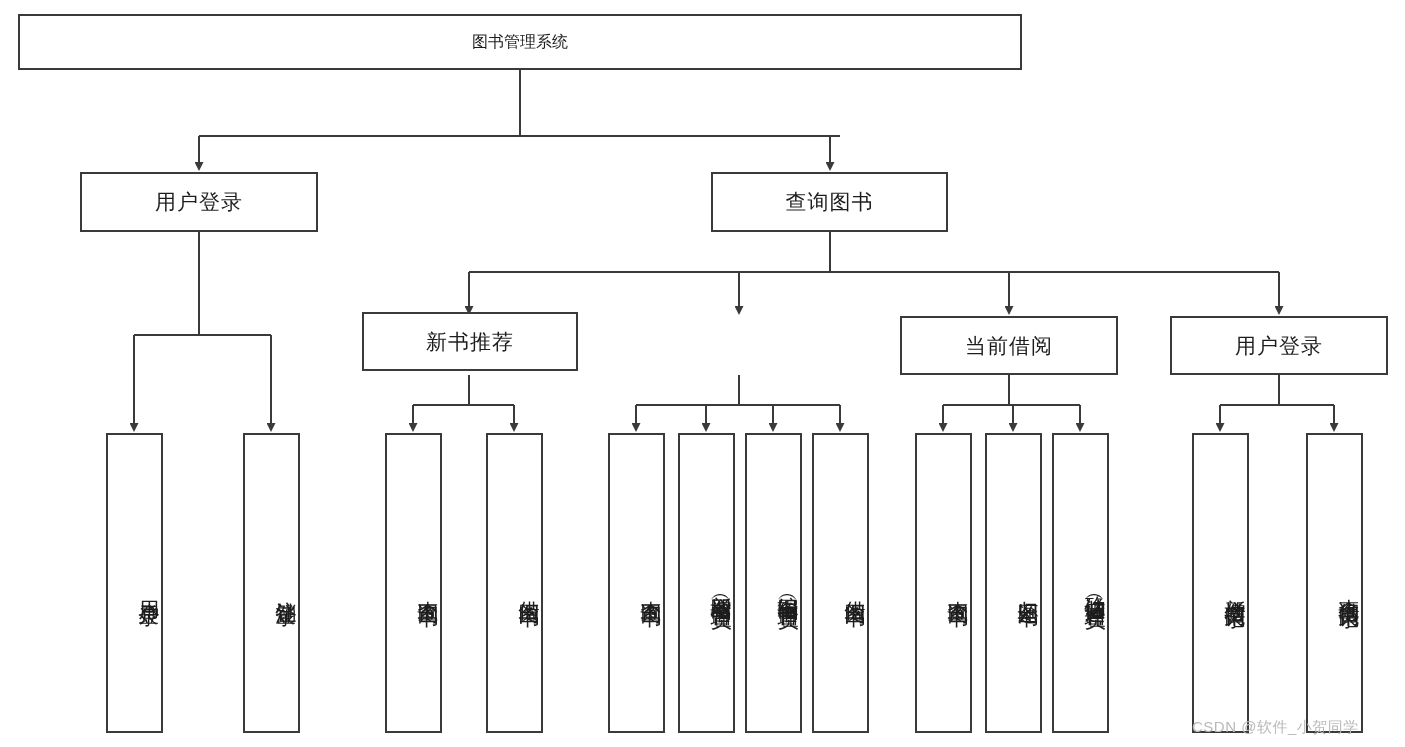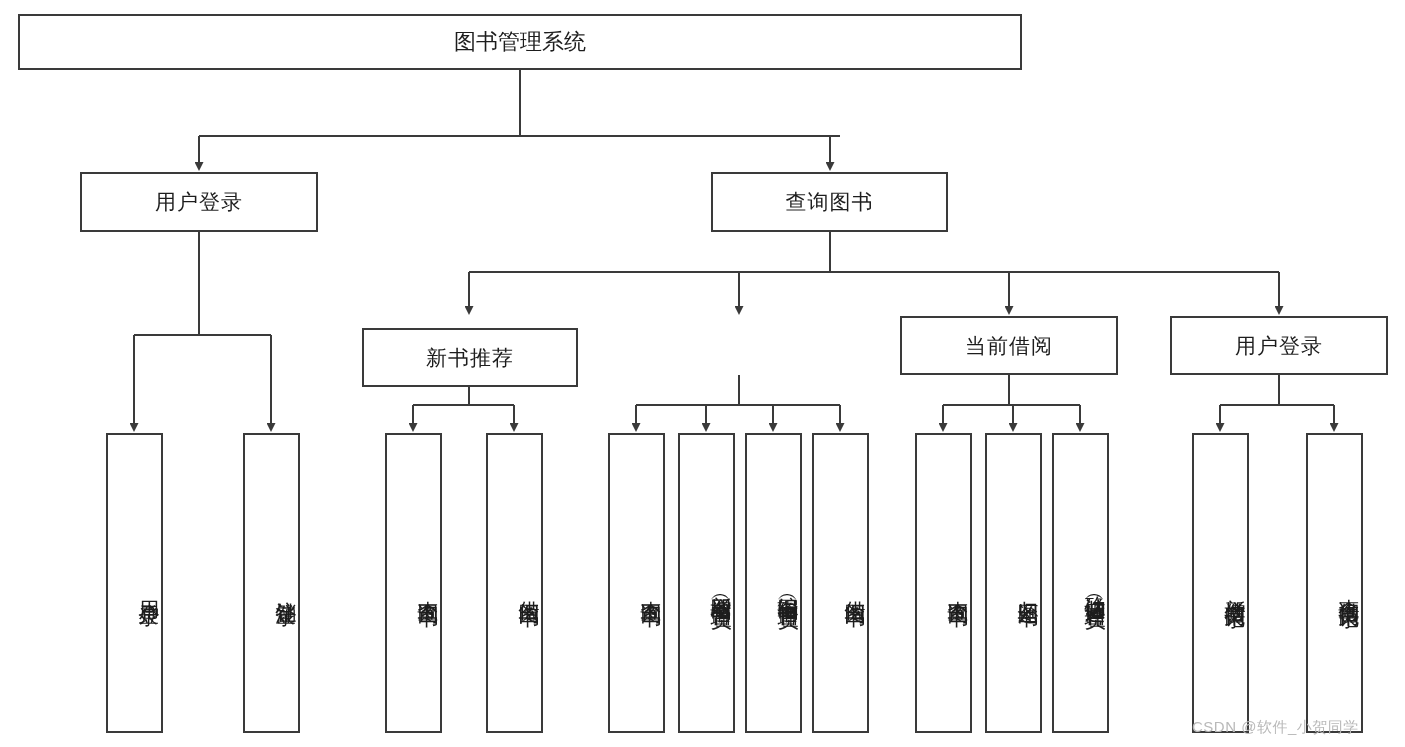--- a/index.html
+++ b/index.html
@@ -33,21 +33,21 @@
     display: flex;
     align-items: center;
     justify-content: center;
     color: #1d1d1d;
   }
   .node.horiz {
     font-size: 21px;
     letter-spacing: 1px;
   }
   .node.root {
-    font-size: 22px;
+    font-size: 16px;
   }
   .node.vert {
     writing-mode: vertical-rl;
     text-orientation: upright;
     font-size: 21px;
     line-height: 1.18;
     letter-spacing: 2px;
     padding-top: 10px;
     align-items: flex-start;
     justify-content: center;
@@ -117,21 +117,21 @@
       <path d="M1220,405 L1220,424" marker-end="url(#arrowhead)"></path>
       <path d="M1334,405 L1334,424" marker-end="url(#arrowhead)"></path>
     </g>
   </svg>
 
   <div class="node root" style="left: 18px; top: 14px; width: 1004px; height: 56px;">图书管理系统</div>
 
   <div class="node horiz" style="left: 80px; top: 172px; width: 238px; height: 60px;">用户登录</div>
   <div class="node horiz" style="left: 711px; top: 172px; width: 237px; height: 60px;">查询图书</div>
 
-  <div class="node horiz" style="left: 362px; top: 328px; width: 216px; height: 59px;">新书推荐</div>
+  <div class="node horiz" style="left: 362px; top: 312px; width: 216px; height: 59px;">新书推荐</div>
   <div class="node horiz" style="left: 900px; top: 316px; width: 218px; height: 59px;">当前借阅</div>
   <div class="node horiz" style="left: 1170px; top: 316px; width: 218px; height: 59px;">用户登录</div>
 
   <div class="node vert" style="left: 106px; top: 433px; width: 57px; height: 300px;">
       <span>用户登录</span>
     </div>
   <div class="node vert" style="left: 243px; top: 433px; width: 57px; height: 300px;">
       <span>注销登录</span>
     </div>
   <div class="node vert" style="left: 385px; top: 433px; width: 57px; height: 300px;">

